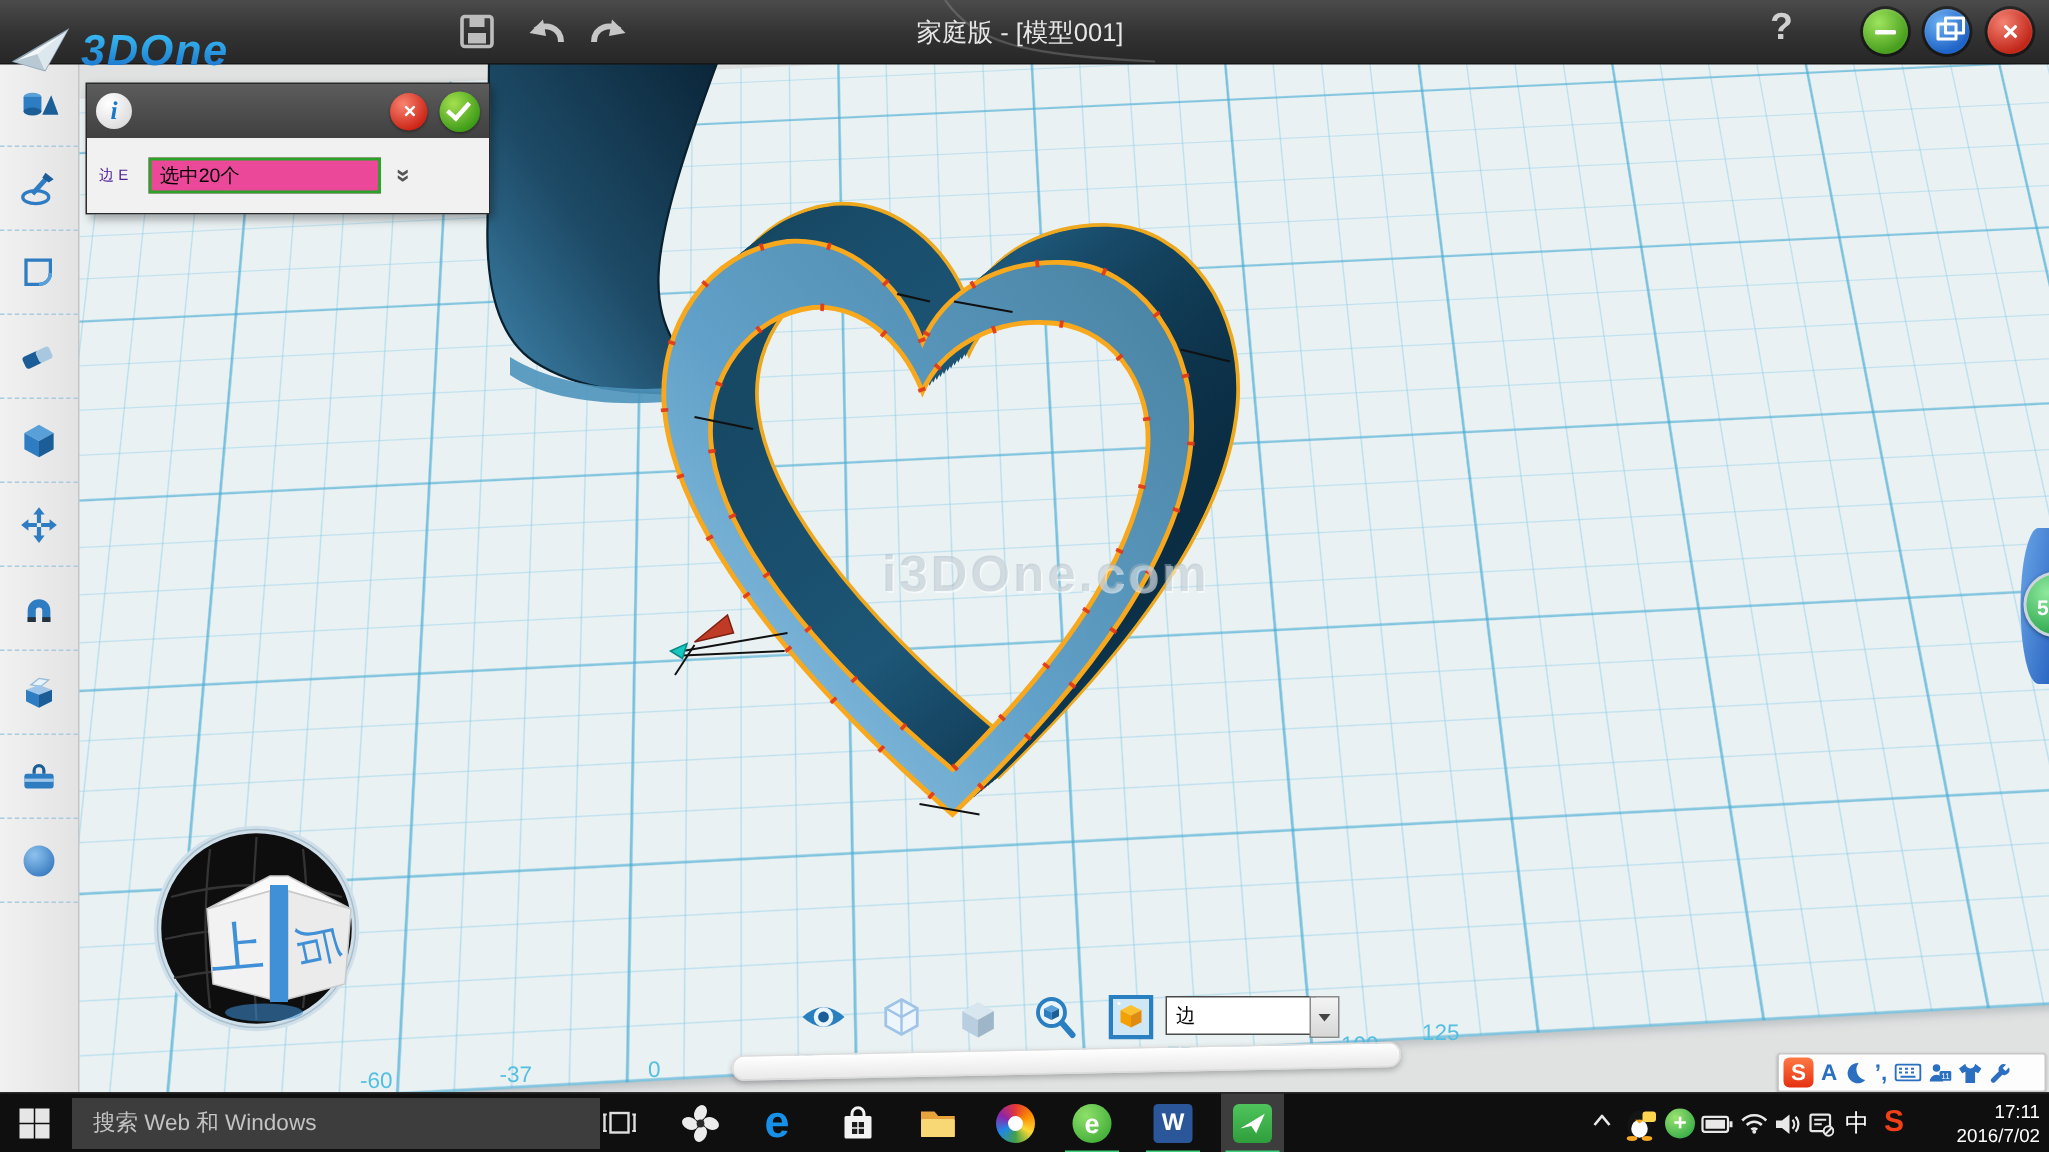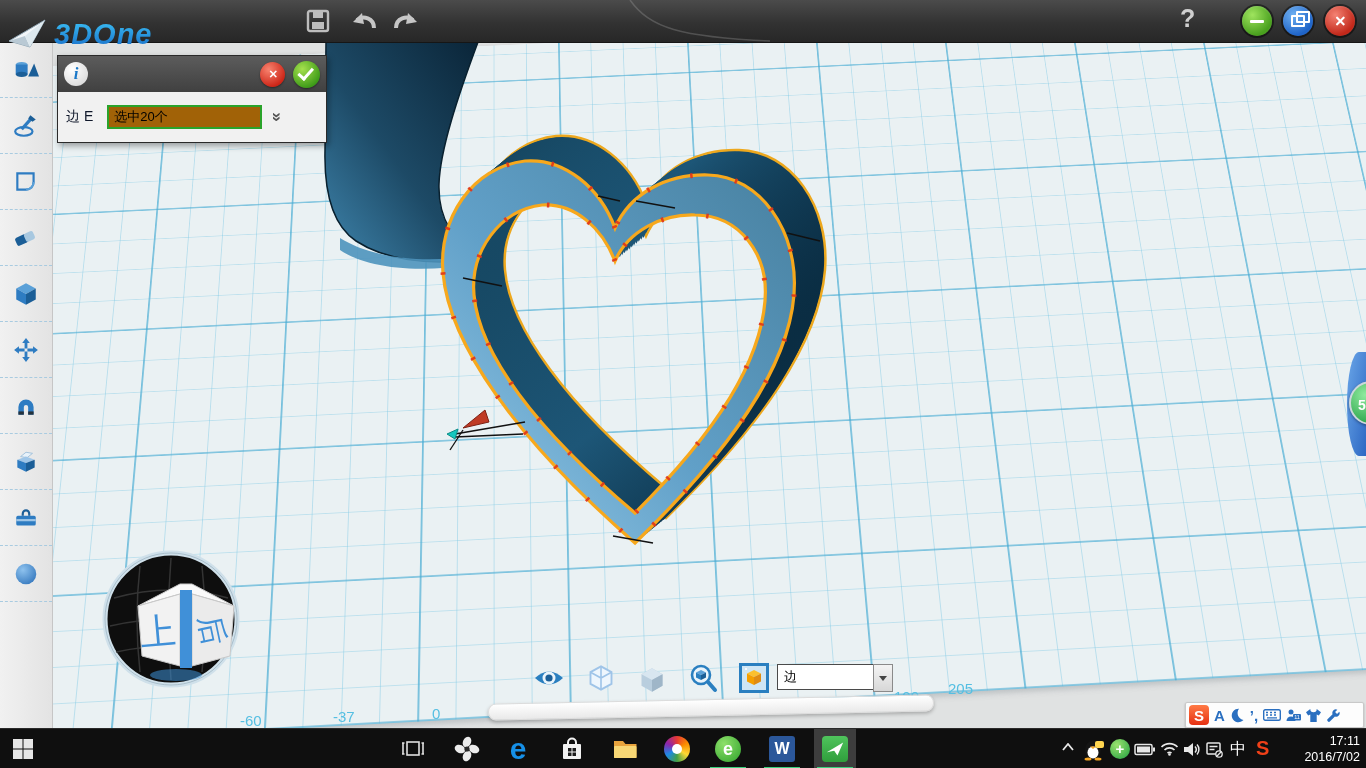--- a/index.html
+++ b/index.html
@@ -53,21 +53,21 @@
 
   
   .dialog{left:57px;top:55px;width:268px;height:86px;z-index:50;box-shadow:2px 3px 6px rgba(0,0,0,.35);border:1px solid #2a2a2a;}
   .dlg-head{height:36px;background:linear-gradient(#5c5c5c,#404040);display:flex;align-items:center;padding:0 6px;}
   .info-ic{width:24px;height:24px;border-radius:50%;background:radial-gradient(circle at 35% 30%,#ffffff,#d2d2d2);display:flex;align-items:center;justify-content:center;color:#1a78c8;font-family:"Liberation Serif",serif;font-style:italic;font-weight:bold;font-size:17px;}
   .dlg-x{width:25px;height:25px;border-radius:50%;background:radial-gradient(circle at 35% 30%,#f8836f,#cc2315 75%);margin-left:auto;display:flex;align-items:center;justify-content:center;cursor:pointer;box-shadow:0 1px 2px rgba(0,0,0,.4);}
   .dlg-x .xmark{transform:scale(.55);}
   .dlg-ok{width:27px;height:27px;border-radius:50%;background:radial-gradient(circle at 35% 30%,#a5e04e,#3c9a17 75%);margin-left:8px;display:flex;align-items:center;justify-content:center;cursor:pointer;box-shadow:0 1px 2px rgba(0,0,0,.4);}
   .check{width:12px;height:6px;border-left:3px solid #fff;border-bottom:3px solid #fff;transform:rotate(-48deg) translate(1px,-2px);}
   .dlg-body{height:50px;background:#f1f1f1;display:flex;align-items:center;padding:0 8px;}
-  .edge-field{width:146px;height:20px;background:#a16207;border:2px solid #2aa32a;font-size:13px;line-height:20px;padding-left:5px;margin-left:14px;}
+  .edge-field{width:146px;height:20px;background:#ec4899;border:2px solid #2aa32a;font-size:13px;line-height:20px;padding-left:5px;margin-left:14px;}
   .chev2{margin-left:10px;color:#555;font-size:17px;font-weight:bold;display:inline-block;transform:rotate(90deg);}
 
   
   .taskbar{left:0;top:728px;width:1366px;height:40px;background:#0f0f0f;border-top:1px solid #2a2a2a;z-index:70;}
   .search{left:48px;top:3px;width:352px;height:34px;background:#3d3d3d;color:#c3c3c3;font-size:15px;line-height:34px;padding-left:14px;box-sizing:border-box;cursor:text;}
   .tile{top:0;width:42px;height:40px;display:flex;align-items:center;justify-content:center;cursor:pointer;}
   .underline{position:absolute;left:3px;bottom:0;width:36px;height:2px;background:#3ad07c;}
   .clock{left:1284px;top:4px;width:76px;color:#fff;font-size:12.5px;text-align:right;line-height:16px;padding-right:6px;cursor:default;}
   .trayico{display:flex;align-items:center;justify-content:center;cursor:pointer;}
 
@@ -136,28 +136,29 @@
     </svg>
 
     <svg class="abs" style="left:393px;top:366px;z-index:3" width="84" height="52" viewBox="0 0 84 52">
       <line x1="10" y1="26" x2="80" y2="14" stroke="#111" stroke-width="1.3"></line>
       <line x1="10" y1="29" x2="78" y2="26" stroke="#111" stroke-width="1.3"></line>
       <line x1="18" y1="22" x2="5" y2="42" stroke="#111" stroke-width="1.3"></line>
       <polygon points="18,20 40,2 44,14" fill="#bf3b25" stroke="#7c2013" stroke-width="1"></polygon>
       <polygon points="2,26 13,21 10,31" fill="#16c8c0" stroke="#0a8a84" stroke-width="1"></polygon>
     </svg>
 
+    <div class="abs watermark">i3DOne.com</div>
 
     <span class="abs axis" style="left:188px;top:670px">-60</span>
     <span class="abs axis" style="left:281px;top:666px">-37</span>
     <span class="abs axis" style="left:380px;top:663px">0</span>
     <span class="abs axis" style="left:475px;top:659px">25</span>
     <span class="abs axis" style="left:726px;top:653px">75</span>
     <span class="abs axis" style="left:842px;top:646px">100</span>
-    <span class="abs axis" style="left:896px;top:638px">205</span>
+    <span class="abs axis" style="left:896px;top:638px">125</span>
 
     <div class="abs slider"></div>
 
     <svg class="abs vtool" style="left:481px;top:625px" width="32" height="22" viewBox="0 0 32 22">
       <path d="M2,11 Q16,-2 30,11 Q16,24 2,11 Z" fill="#2a7fc0"></path>
       <circle cx="16" cy="11" r="6.5" fill="#eaf4fb"></circle>
         <circle cx="16" cy="11" r="3.6" fill="#1b5e97"></circle>
     </svg>
     <svg class="abs vtool" style="left:535px;top:622px" width="28" height="28" viewBox="0 0 24 24">
       <polygon points="12,2 21,7 21,17 12,22 3,17 3,7" fill="#eef6fd" stroke="#9fc4e8" stroke-width="1.6"></polygon>
@@ -235,20 +236,21 @@
           <path d="M24,18 C24,8 13,5 7,10" stroke="#c6c6c6" stroke-width="4" fill="none"></path>
           <polygon points="12,3 3,12 14,14" fill="#c6c6c6"></polygon>
         </svg>
     </div>
     <div class="abs tb-btn" style="left:392px;top:8px">
       <svg width="28" height="24" viewBox="0 0 28 24">
           <path d="M4,18 C4,8 15,5 21,10" stroke="#c6c6c6" stroke-width="4" fill="none"></path>
           <polygon points="16,3 25,12 14,14" fill="#c6c6c6"></polygon>
         </svg>
     </div>
+    <div class="abs tb-title">家庭版 - [模型001]</div>
     <div class="abs help">?</div>
     <div class="abs winbtn wb-min">
         <span class="bar-h"></span>
       </div>
     <div class="abs winbtn wb-res">
         <span class="res-sq"></span>
       </div>
     <div class="abs winbtn wb-close">
         <span class="xmark" style="transform:scale(.7)"></span>
       </div>
@@ -340,21 +342,21 @@
     <div class="dlg-head">
       <span class="info-ic">i</span>
       <span class="dlg-x">
           <span class="xmark"></span>
         </span>
       <span class="dlg-ok">
           <span class="check"></span>
         </span>
     </div>
     <div class="dlg-body">
-      <span style="font-size:14px;color:#0f172a">边 E</span>
+      <span style="font-size:10px;color:#4c1d95">边 E</span>
       <span class="edge-field">选中20个</span>
       <span class="chev2">»</span>
     </div>
   </div>
 
   <div class="abs sogou">
     <span class="sg-logo">S</span>
     <span class="sg-blue">A</span>
     <svg width="15" height="15" viewBox="0 0 20 20">
         <path d="M12,1 a9,9 0 1,0 6,15 a9.5,9.5 0 0,1 -6,-15 Z" fill="#2a6fc0"></path>
@@ -380,20 +382,21 @@
 
   <div class="abs taskbar">
     <div class="abs tile" style="left:2px">
       <svg width="24" height="24" viewBox="0 0 24 24">
         <rect x="2" y="2" width="9.5" height="9.5" fill="#e6e6e6"></rect>
           <rect x="12.5" y="2" width="9.5" height="9.5" fill="#e6e6e6"></rect>
         <rect x="2" y="12.5" width="9.5" height="9.5" fill="#e6e6e6"></rect>
           <rect x="12.5" y="12.5" width="9.5" height="9.5" fill="#e6e6e6"></rect>
       </svg>
     </div>
+    <div class="abs search">搜索 Web 和 Windows</div>
     <div class="abs tile" style="left:392px">
       <svg width="24" height="18" viewBox="0 0 24 18">
         <rect x="6" y="2" width="12" height="13" stroke="#e0e0e0" fill="none" stroke-width="1.6"></rect>
         <path d="M2,3 V14 M22,3 V14" stroke="#e0e0e0" stroke-width="1.6"></path>
           <path d="M1,3 h2.5 M1,14 h2.5 M20.5,3 H23 M20.5,14 H23" stroke="#e0e0e0" stroke-width="1.4"></path>
       </svg>
     </div>
 
     <div class="abs tile" style="left:446px">
       <svg width="26" height="26" viewBox="0 0 26 26">

